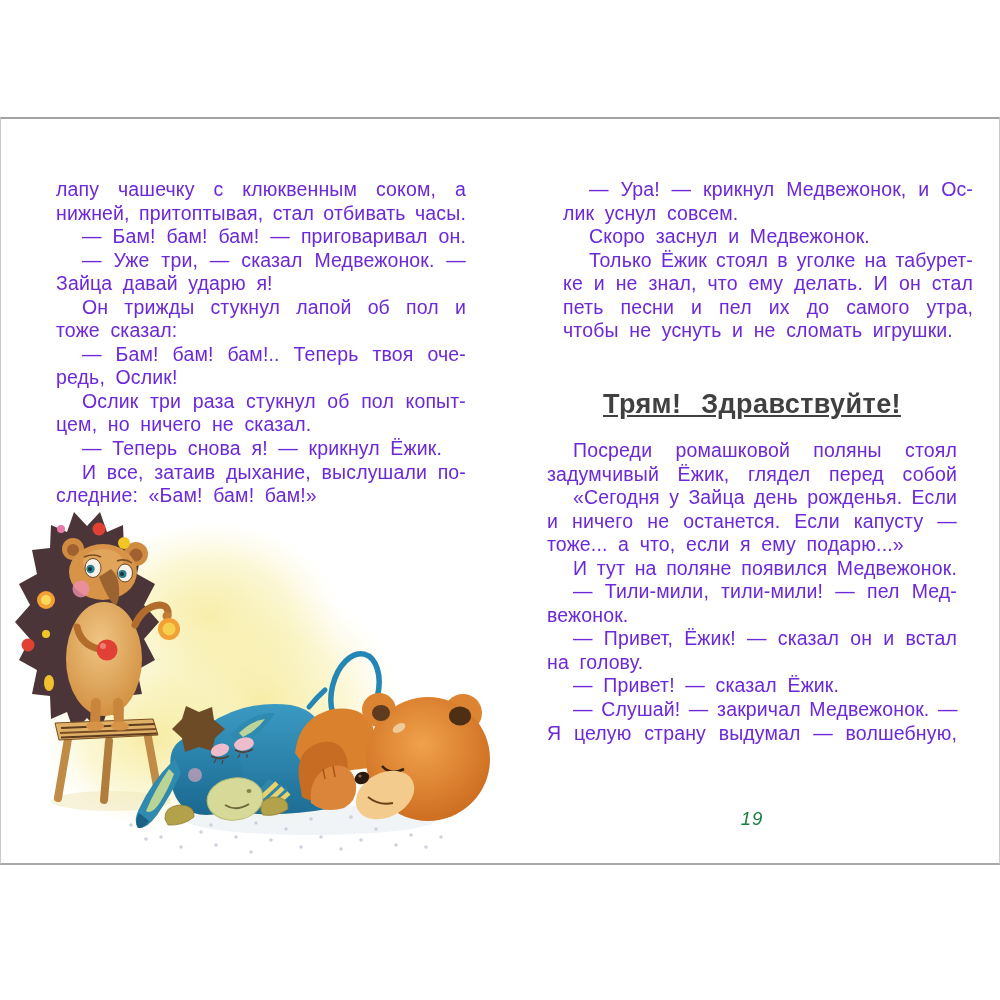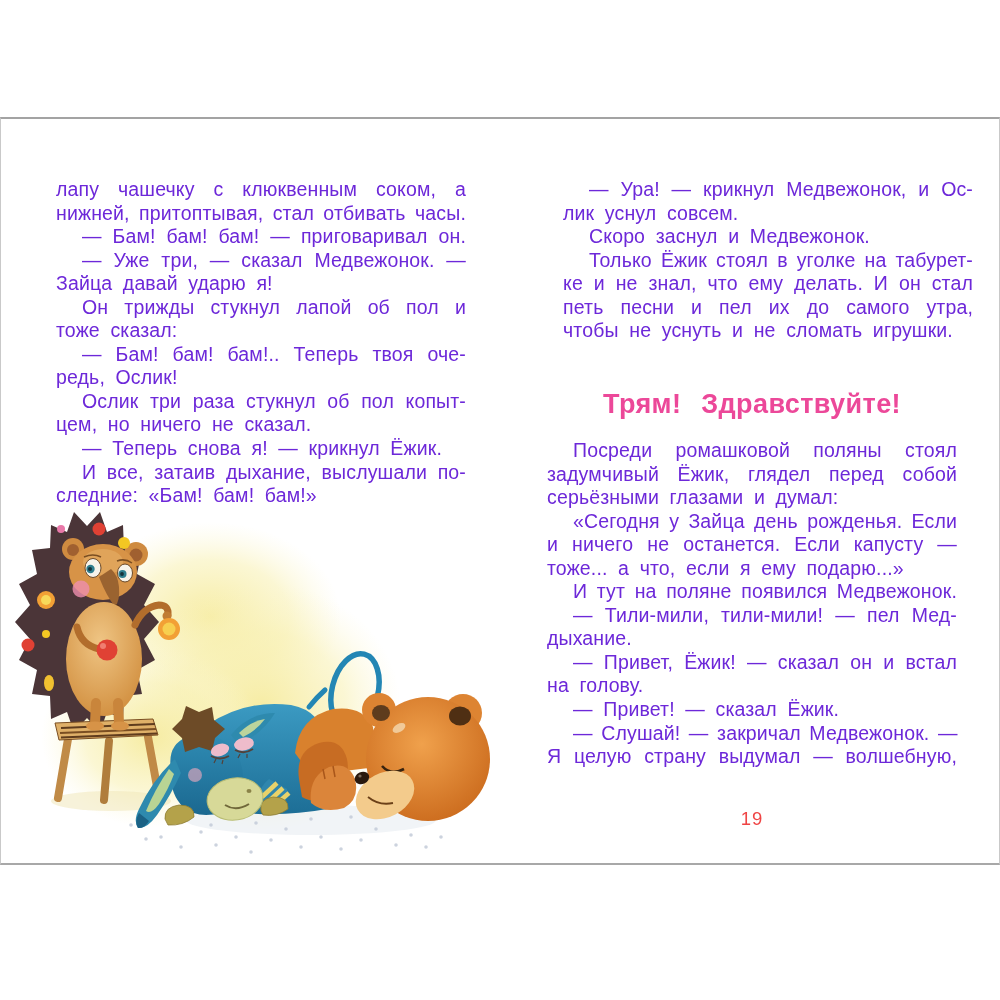--- a/index.html
+++ b/index.html
@@ -13,21 +13,21 @@
   .col .line{white-space:nowrap;word-spacing:5px;}
   .col .line.just{text-align:justify;text-align-last:justify;word-spacing:3px;}
   .col .line.ind{text-indent:26px;}
   .left-col{left:55px;top:59px;}
   .rp1{left:526px;top:59px;margin-left:36px;}
   .rp2{left:546px;top:320px;}
   .heading{position:absolute;left:546px;top:266px;width:410px;height:38px;line-height:38px;
            margin:0;text-align:center;font-size:27px;font-weight:bold;letter-spacing:.4px;
            word-spacing:12px;}
   .page-number{position:absolute;left:546px;top:688px;width:410px;text-align:center;
-               font-size:18.5px;line-height:24px;color:#ef4444;letter-spacing:1px;}
+               font-size:18.5px;line-height:24px;color:#15803d;letter-spacing:1px;font-style:italic;}
   .illo{position:absolute;left:10px;top:388px;width:480px;height:355px;}
 </style>
 </head>
 <body>
 
 <div class="stage">
   <div class="book">
 
     <div class="col left-col">
         <div class="line just">лапу чашечку с клюквенным соком, а</div>
@@ -49,32 +49,31 @@
     <div class="col rp1">
         <div class="line just ind">— Ура! — крикнул Медвежонок, и Ос-</div>
         <div class="line">лик уснул совсем.</div>
         <div class="line ind">Скоро заснул и Медвежонок.</div>
         <div class="line just ind">Только Ёжик стоял в уголке на табурет-</div>
         <div class="line just">ке и не знал, что ему делать. И он стал</div>
         <div class="line just">петь песни и пел их до самого утра,</div>
         <div class="line">чтобы не уснуть и не сломать игрушки.</div>
       </div>
 
-    <h2 class="heading" style="color: #ec4899;">Трям! Здравствуйте!</h2>
+    <h2 class="heading" style="color: #404040; text-decoration: underline;">Трям! Здравствуйте!</h2>
 
     <div class="col rp2">
         <div class="line just ind">Посреди ромашковой поляны стоял</div>
         <div class="line just">задумчивый Ёжик, глядел перед собой</div>
-        <div class="line">серьёзными глазами и думал:</div>
         <div class="line just ind">«Сегодня у Зайца день рожденья. Если</div>
         <div class="line just">и ничего не останется. Если капусту —</div>
         <div class="line">тоже... а что, если я ему подарю...»</div>
         <div class="line just ind">И тут на поляне появился Медвежонок.</div>
         <div class="line just ind">— Тили-мили, тили-мили! — пел Мед-</div>
-        <div class="line">дыхание.</div>
+        <div class="line">вежонок.</div>
         <div class="line just ind">— Привет, Ёжик! — сказал он и встал</div>
         <div class="line">на голову.</div>
         <div class="line ind">— Привет! — сказал Ёжик.</div>
         <div class="line just ind">— Слушай! — закричал Медвежонок. —</div>
         <div class="line just">Я целую страну выдумал — волшебную,</div>
       </div>
 
     <div class="page-number">19</div>
 
     <svg class="illo" viewBox="0 0 480 355" xmlns="http://www.w3.org/2000/svg">

